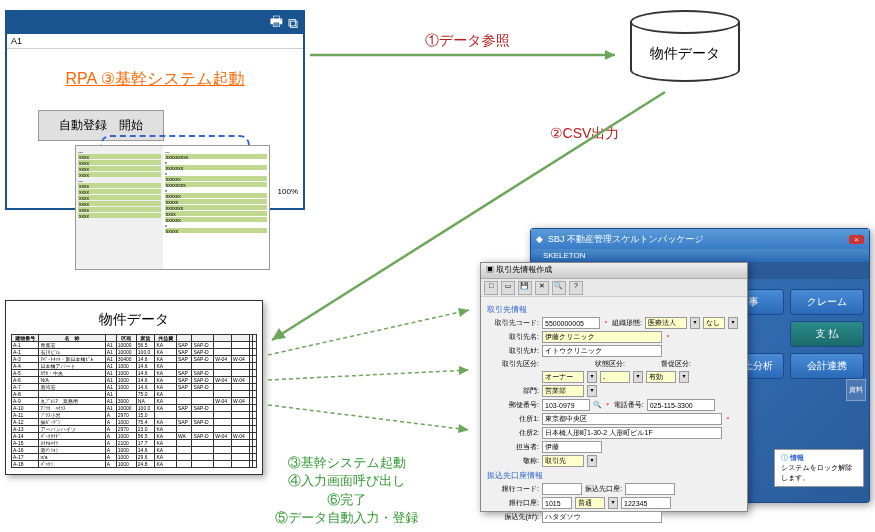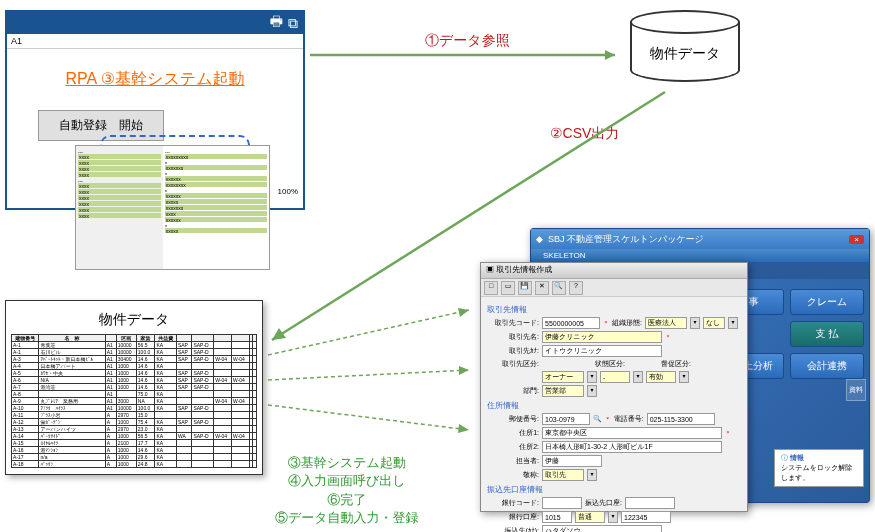--- a/index.html
+++ b/index.html
@@ -485,21 +485,20 @@
         <span class="form-down">▾</span>
       <span class="form-input yellow" style="width:30px">有効</span>
         <span class="form-down">▾</span>
     </div>
     <div class="form-row">
       <span class="form-label">部門:</span>
       <span class="form-input yellow" style="width:42px">営業部</span>
         <span class="form-down">▾</span>
     </div>
 
-    <div class="form-section-title">住所情報</div>
     <div class="form-row">
       <span class="form-label">郵便番号:</span>
       <span class="form-input" style="width:48px">103-0979</span>
       <span>🔍</span>
         <span class="req">＊</span>
       <span>電話番号:</span>
       <span class="form-input" style="width:68px">025-115-3300</span>
     </div>
     <div class="form-row">
       <span class="form-label">住所1:</span>

